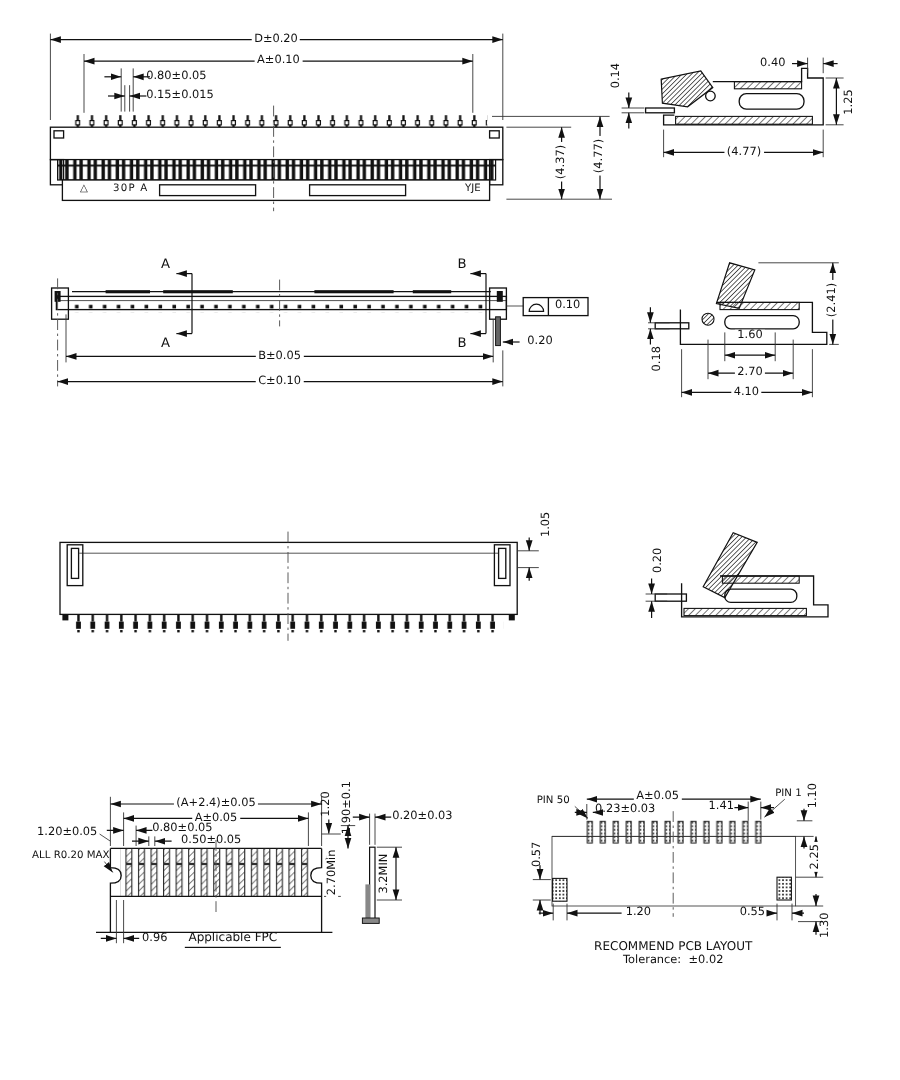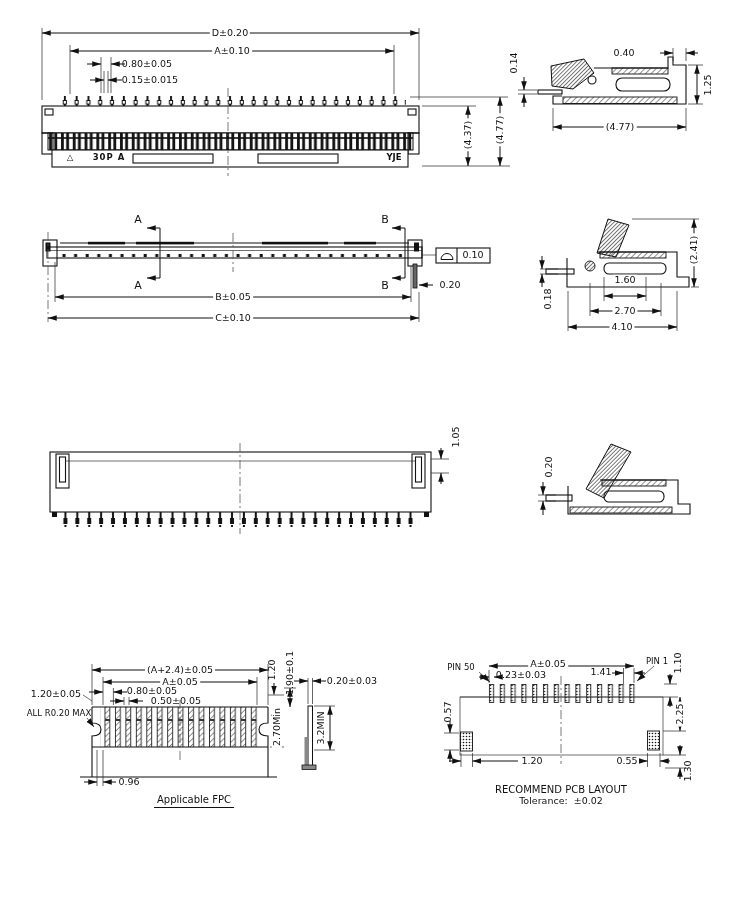--- a/index.html
+++ b/index.html
@@ -6,21 +6,21 @@
   html,body{background:#fff}
   body{width:750px;height:900px;position:relative;font-family:"DejaVu Sans",sans-serif;color:#111}
   #stage{position:absolute;left:0;top:0;width:750px;height:808px;background:#fff;overflow:hidden}
   #draw{position:absolute;left:0;top:0}
   .lbl{position:absolute;transform:translate(-50%,-50%);font-size:9.5px;line-height:1.1;white-space:pre;color:#111;z-index:5}
   .bg{background:#fff;padding:0 2px}
   .rot{transform:translate(-50%,-50%) rotate(-90deg)}
   .s8{font-size:8.5px}
   .s11{font-size:11px}
   .s10{font-size:10px}
-  .bold{font-weight:bold}
+  .bold{font-weight:normal}
   .ls{letter-spacing:1px}
   .und{border-bottom:1px solid #111;padding:0 3px 2px 3px}
   .dim{stroke:#111;stroke-width:1;fill:none}
   .ext{stroke:#333;stroke-width:.75;fill:none}
   .thin{stroke:#333;stroke-width:.7;fill:none}
   .body{stroke:#111;stroke-width:1.1;fill:none}
   .cl{stroke:#555;stroke-width:.8;fill:none;stroke-dasharray:9 3 2 3}
 </style>
 </head>
 <body>
@@ -303,21 +303,21 @@
 <span class="lbl bg" style="left:230px;top:33px">D±0.20</span>
 <span class="lbl bg" style="left:232px;top:51px">A±0.10</span>
 <span class="lbl" style="left:147px;top:64px">0.80±0.05</span>
 <span class="lbl" style="left:150px;top:80px">0.15±0.015</span>
 <span class="lbl rot bg" style="left:468px;top:135px">(4.37)</span>
 <span class="lbl rot bg" style="left:500px;top:130px">(4.77)</span>
 <span class="lbl s8" style="left:70px;top:158px">△</span>
 <span class="lbl s8 bold ls" style="left:109px;top:158px">30P A</span>
 <span class="lbl s8 bold" style="left:394px;top:158px">YJE</span>
 
-<span class="lbl" style="left:624px;top:53px">0.40</span>
+<span class="lbl" style="left:644px;top:53px">0.40</span>
 <span class="lbl rot" style="left:514px;top:63px">0.14</span>
 <span class="lbl rot" style="left:708px;top:85px">1.25</span>
 <span class="lbl bg" style="left:620px;top:127px">(4.77)</span>
 
 <span class="lbl s11" style="left:138px;top:220px">A</span>
 <span class="lbl s11" style="left:138px;top:286px">A</span>
 <span class="lbl s11" style="left:385px;top:220px">B</span>
 <span class="lbl s11" style="left:385px;top:286px">B</span>
 <span class="lbl" style="left:473px;top:255px">0.10</span>
 <span class="lbl" style="left:450px;top:285px">0.20</span>
@@ -339,21 +339,21 @@
 <span class="lbl" style="left:152px;top:691px">0.80±0.05</span>
 <span class="lbl" style="left:176px;top:701px">0.50±0.05</span>
 <span class="lbl" style="left:56px;top:694px">1.20±0.05</span>
 <span class="lbl s8" style="left:59px;top:714px">ALL R0.20 MAX</span>
 <span class="lbl rot" style="left:272px;top:670px">1.20</span>
 <span class="lbl rot" style="left:290px;top:673px">1.90±0.1</span>
 <span class="lbl rot bg" style="left:277px;top:727px">2.70Min</span>
 <span class="lbl rot" style="left:321px;top:728px">3.2MIN</span>
 <span class="lbl" style="left:352px;top:681px">0.20±0.03</span>
 <span class="lbl" style="left:129px;top:782px">0.96</span>
-<span class="lbl s10 und" style="left:194px;top:801px">Applicable FPC</span>
+<span class="lbl s10 und" style="left:194px;top:783px">Applicable FPC</span>
 
 <span class="lbl s8" style="left:461px;top:668px">PIN 50</span>
 <span class="lbl s8" style="left:657px;top:662px">PIN 1</span>
 <span class="lbl bg" style="left:548px;top:664px">A±0.05</span>
 <span class="lbl" style="left:521px;top:675px">0.23±0.03</span>
 <span class="lbl" style="left:601px;top:672px">1.41</span>
 <span class="lbl rot" style="left:678px;top:663px">1.10</span>
 <span class="lbl rot bg" style="left:680px;top:714px">2.25</span>
 <span class="lbl rot" style="left:448px;top:712px">0.57</span>
 <span class="lbl" style="left:532px;top:761px">1.20</span>

